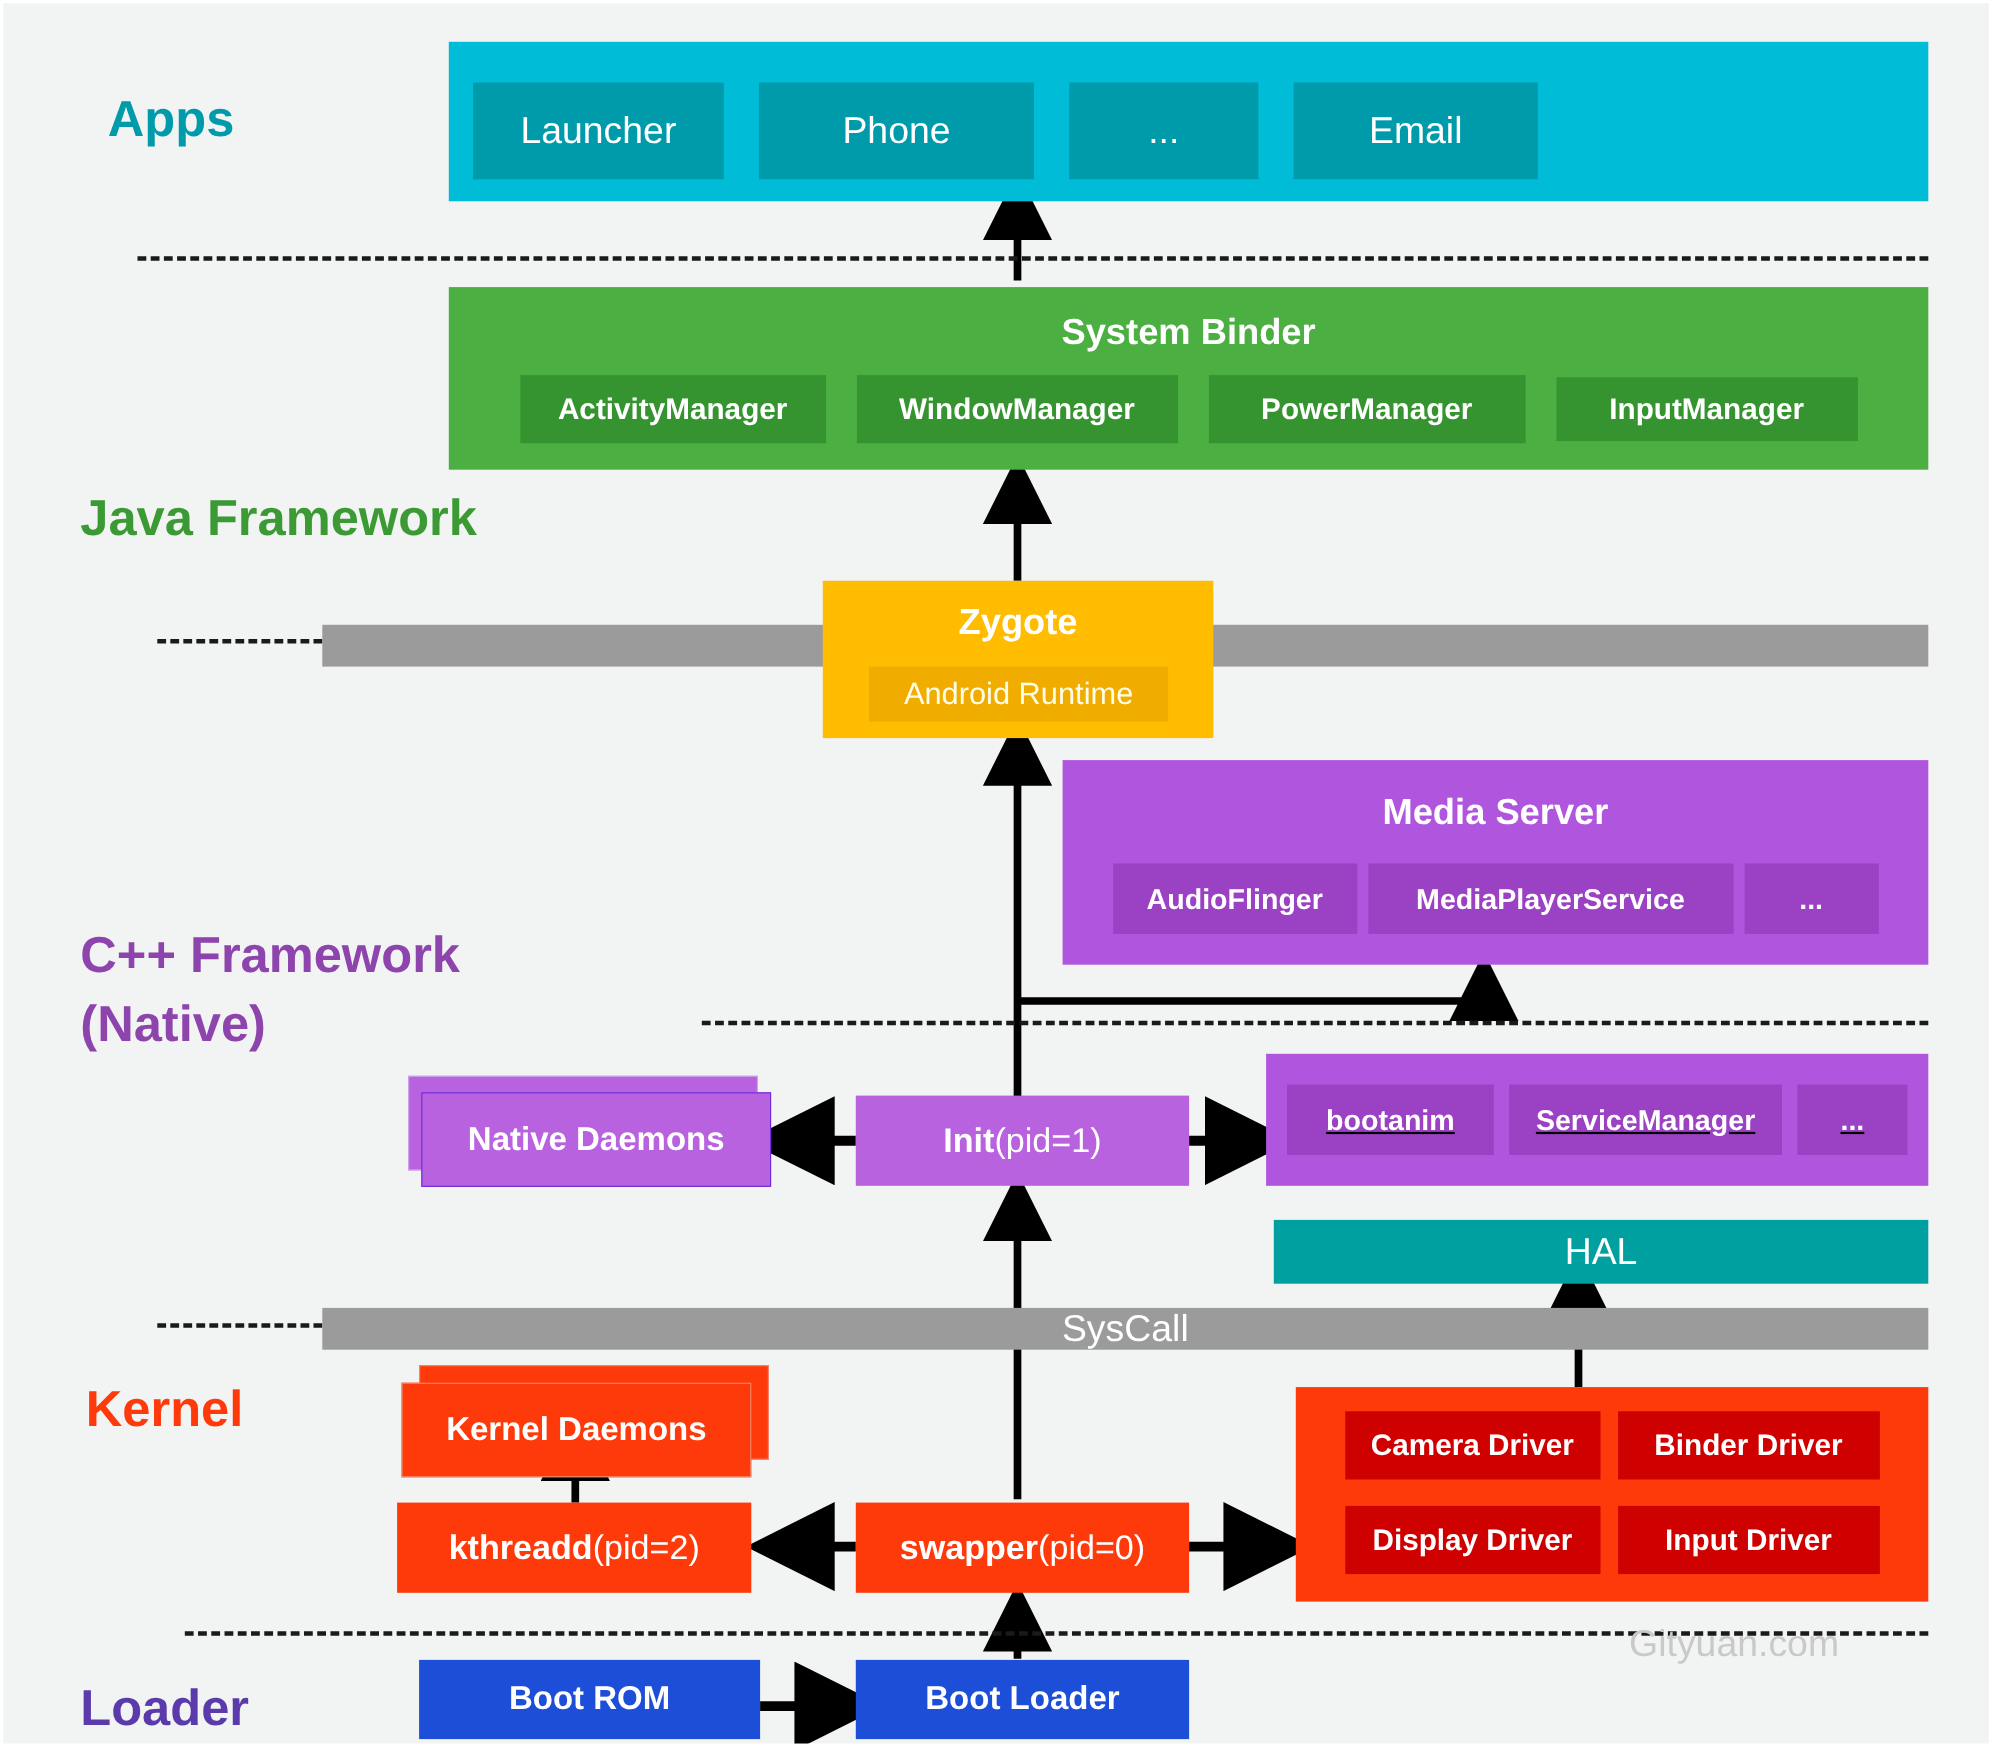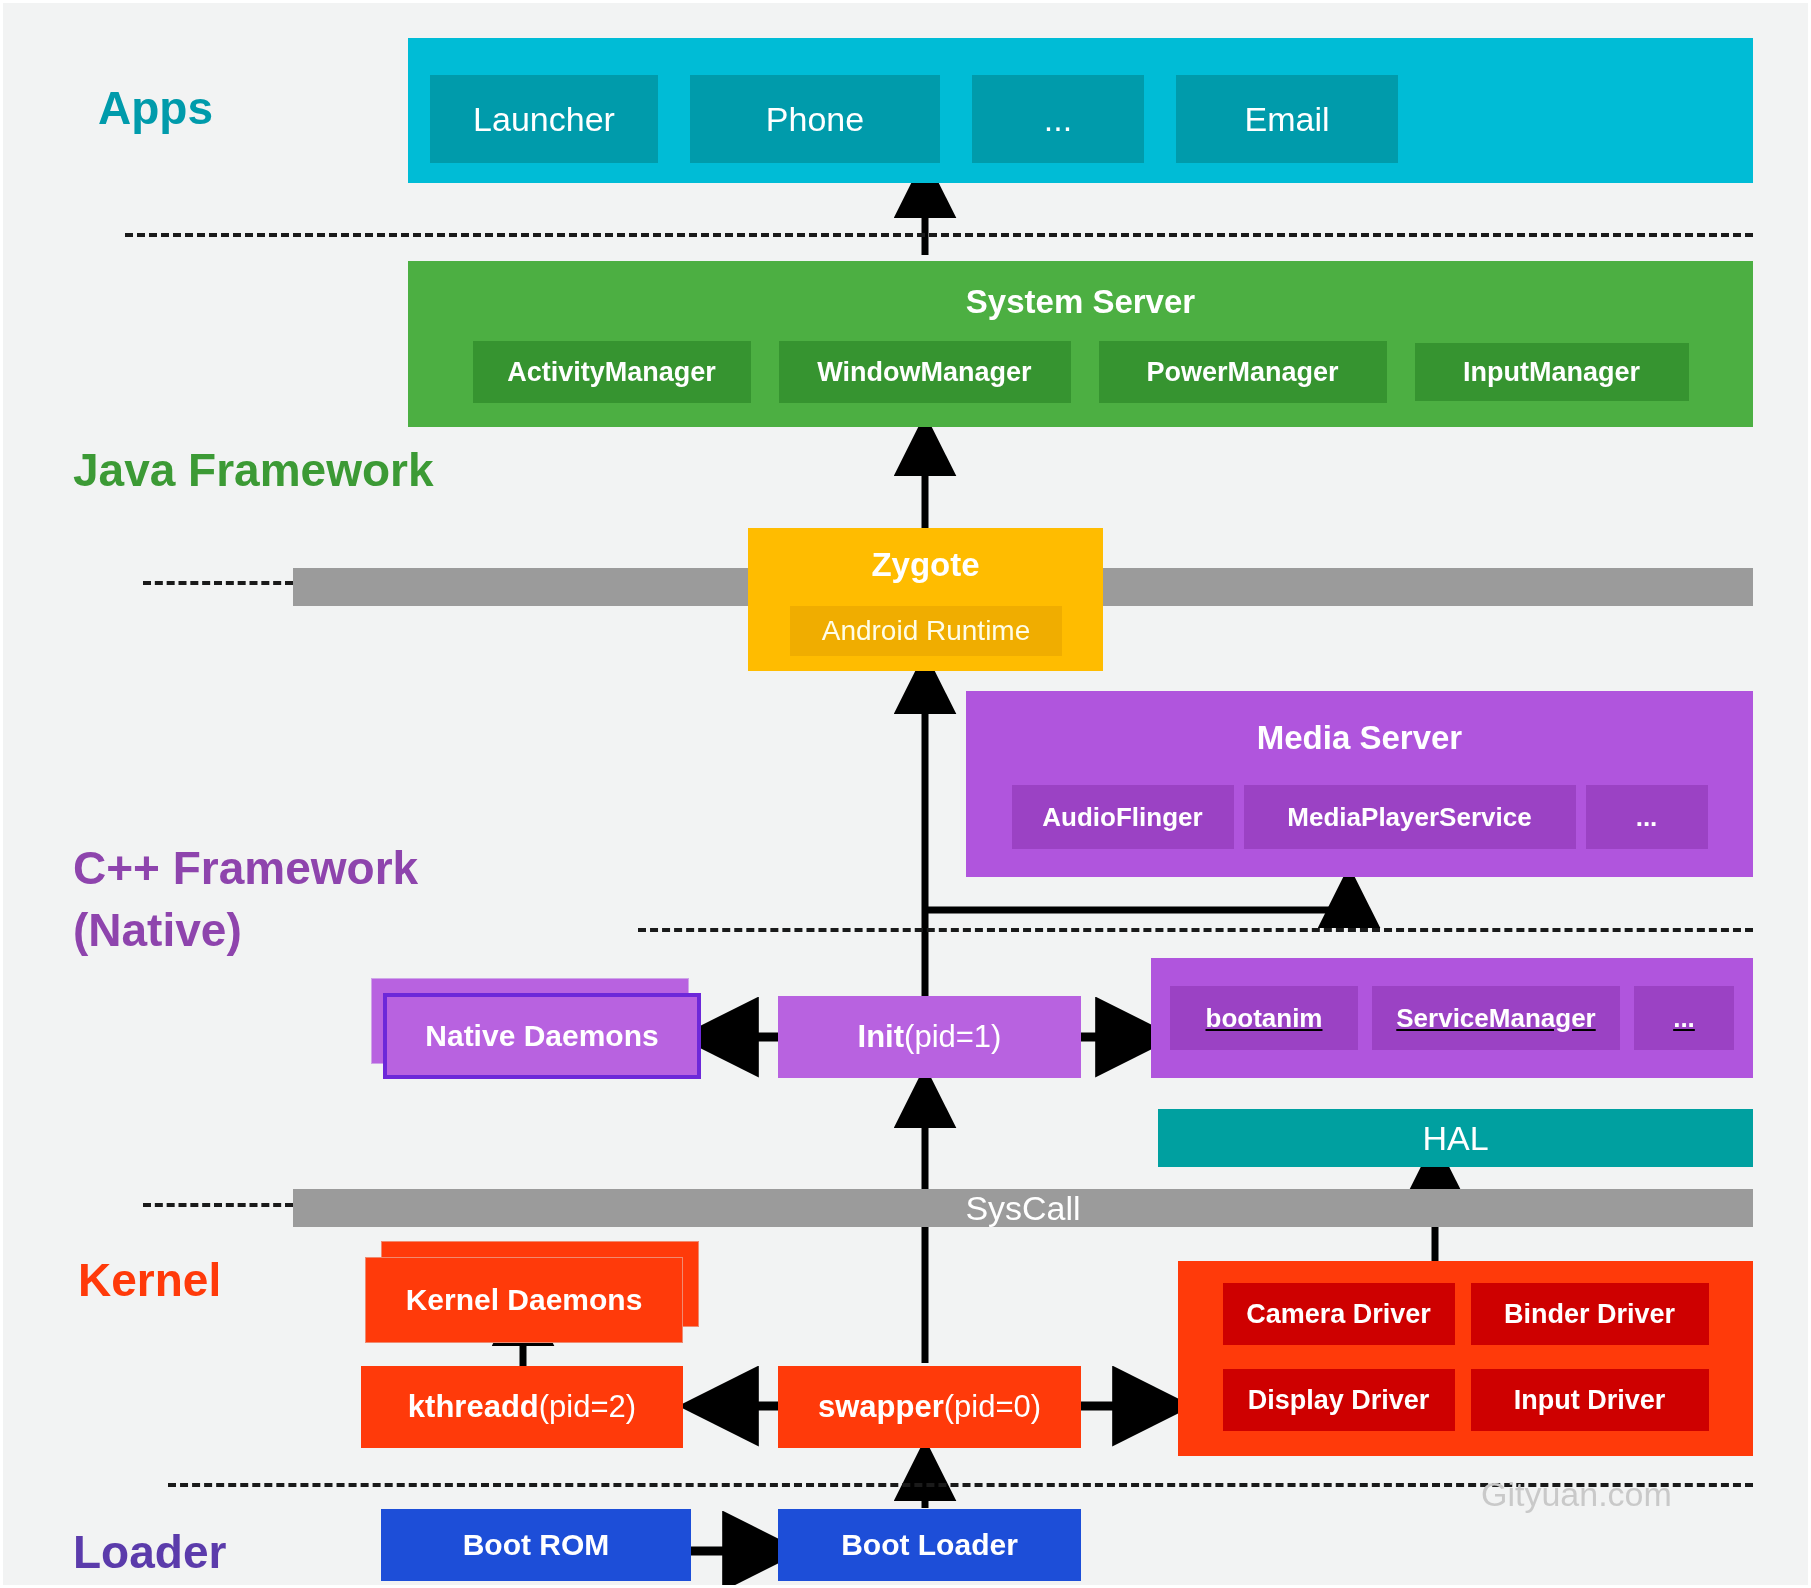--- a/index.html
+++ b/index.html
@@ -61,21 +61,21 @@
   .ms-title{color:#fff;font-size:33px;font-weight:bold;}
   .ms-chip{background:#9b42c4;font-size:26px;font-weight:bold;}
 
   
   .native-band{background:#b055dd;}
   .native-chip{background:#9b42c4;font-size:26px;font-weight:bold;}
   .init-box{background:#b862e0;display:flex;align-items:center;justify-content:center;color:#fff;font-size:31px;}
   .init-box b{font-weight:bold;}
   .init-box i{font-style:normal;font-weight:400;}
   .nd-back{background:#b862e0;border:1px solid #cfa5e8;}
-  .nd-front{background:#b862e0;border:4px solid #6d28d9;display:flex;align-items:center;justify-content:center;color:#fff;font-size:30px;font-weight:bold;}
+  .nd-front{background:#b862e0;border:1px solid #6d28d9;display:flex;align-items:center;justify-content:center;color:#fff;font-size:30px;font-weight:bold;}
 
   
   .hal{background:#00a0a0;display:flex;align-items:center;justify-content:center;color:#fff;font-size:34px;font-weight:400;}
 
   
   .kern-band{background:#ff3a0a;}
   .kern-chip{background:#ce0000;font-size:27px;font-weight:bold;color:#fff;}
   .kd-back{background:#ff3a0a;border:1px solid #f08a70;}
   .kd-front{background:#ff3a0a;border:1px solid #f08a70;display:flex;align-items:center;justify-content:center;color:#fff;font-size:30px;font-weight:bold;}
   .proc-box{background:#ff3a0a;display:flex;align-items:center;justify-content:center;color:#fff;font-size:31px;}
@@ -154,21 +154,21 @@
       <div class="chip apps-chip" style="width:228px;height:88px;">Launcher</div>
       <div class="chip apps-chip" style="width:250px;height:88px;">Phone</div>
       <div class="chip apps-chip" style="width:172px;height:88px;">...</div>
       <div class="chip apps-chip" style="width:222px;height:88px;">Email</div>
     </div>
   </div>
 
   <div class="dashed" style="left:122px;top:230px;width:1628px;"></div>
 
   <div class="box ss-band" style="left:405px;top:258px;width:1345px;height:166px;">
-    <div class="lbl ss-title" style="left:0;top:22px;width:100%;text-align:center;">System Server</div>
+    <div class="lbl ss-title" style="left:0;top:22px;width:100%;text-align:center;">System Binder</div>
     <div style="position:absolute;left:0;top:80px;width:100%;display:flex;justify-content:center;align-items:center;gap:28px;">
       <div class="chip ss-chip" style="width:278px;height:62px;">ActivityManager</div>
       <div class="chip ss-chip" style="width:292px;height:62px;">WindowManager</div>
       <div class="chip ss-chip" style="width:288px;height:62px;">PowerManager</div>
       <div class="chip ss-chip" style="width:274px;height:58px;">InputManager</div>
     </div>
   </div>
 
   <div class="dashed" style="left:140px;top:578px;width:150px;"></div>
   <div class="box gray-bar" style="left:290px;top:565px;width:1460px;height:38px;">

